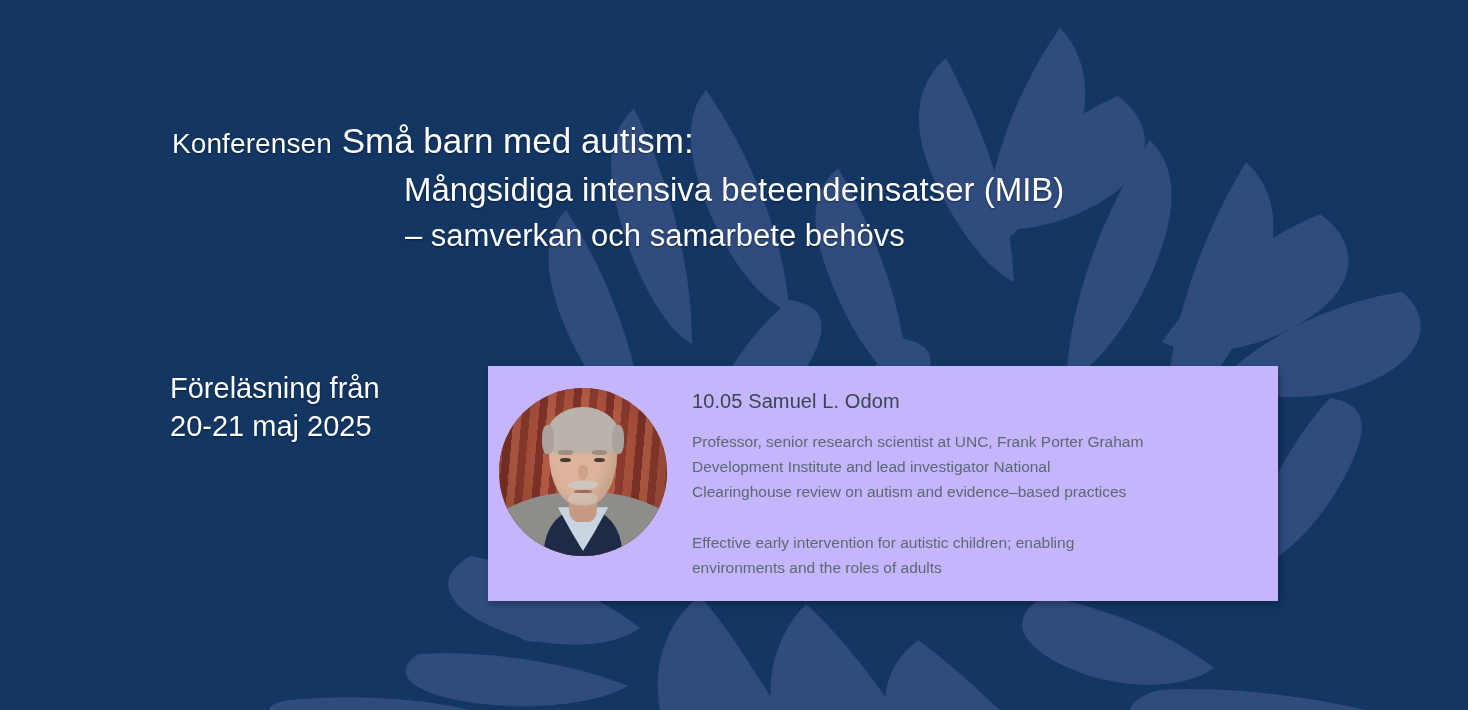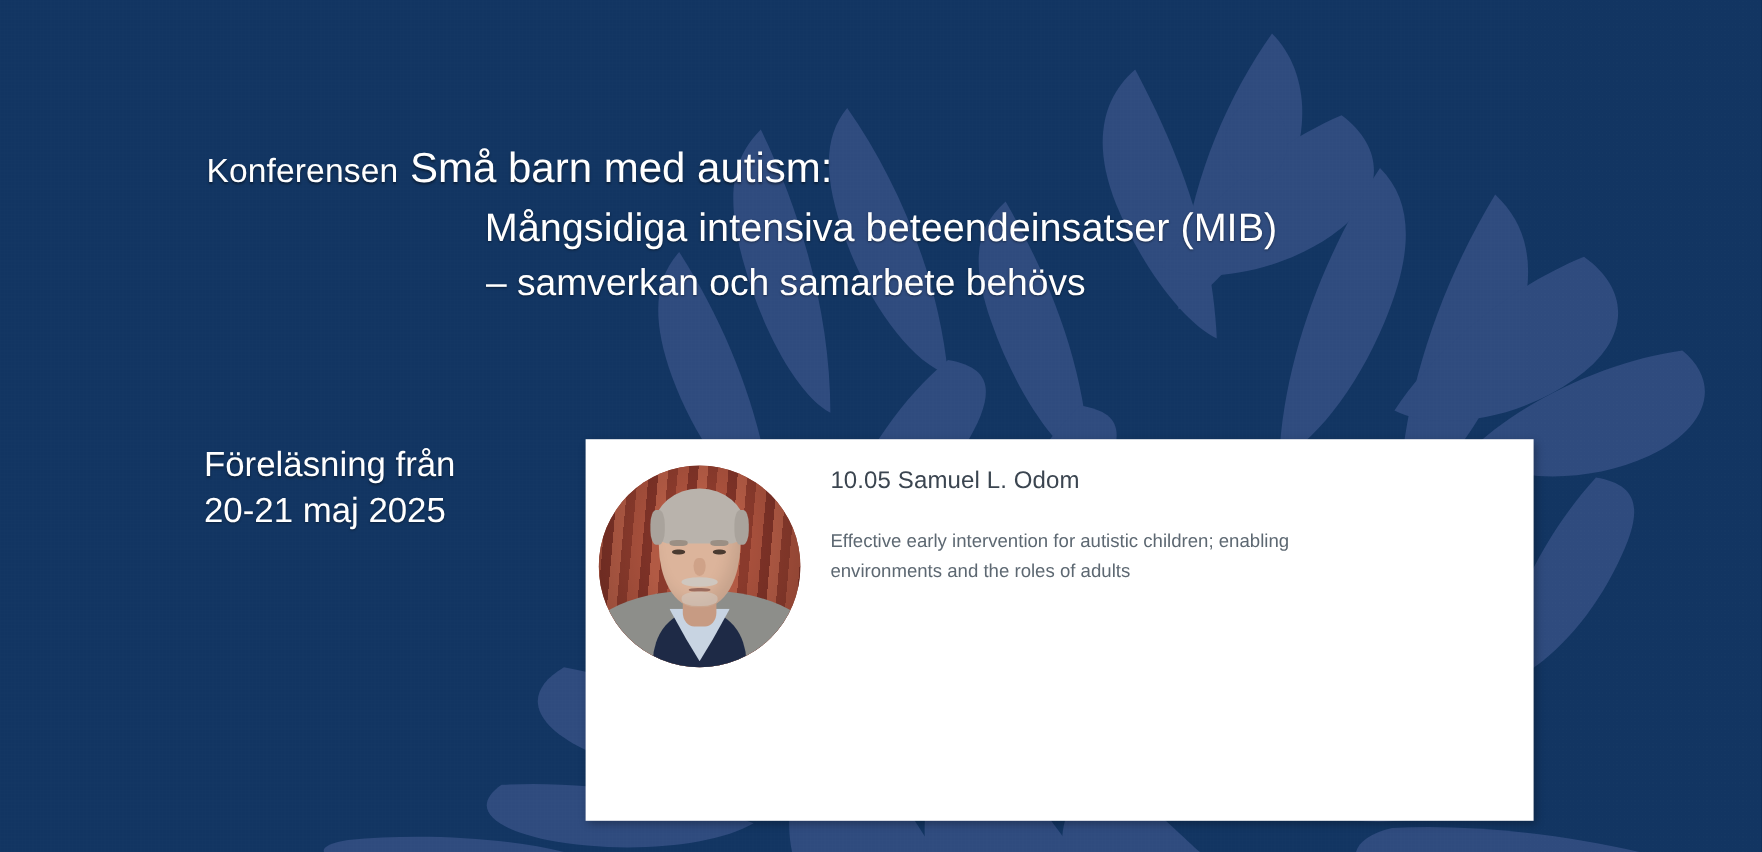--- a/index.html
+++ b/index.html
@@ -88,22 +88,22 @@
     text-shadow: 0 1px 2px rgba(0,0,0,.4);
   }
   #caption div { white-space: nowrap; }
 
   
   #card {
     position: absolute;
     left: 488px;
     top: 366px;
     width: 790px;
-    height: 318px;
-    background: #ffffff;
+    height: 235px;
+    background: #c4b5fd;
     box-shadow: 2px 3px 7px rgba(0,0,0,.30);
     z-index: 3;
     display: flex;
     align-items: flex-start;
   }
 
   #avatar-wrap {
     flex: 0 0 auto;
     margin: 22px 0 0 10px;
     width: 170px;
@@ -364,20 +364,25 @@
         <div class="nose" data-interactable="false"></div>
         <div class="moustache" data-interactable="false"></div>
         <div class="mouth" data-interactable="false"></div>
         <div class="chin" data-interactable="false"></div>
       </div>
     </div>
 
     <div id="card-text" data-interactable="false">
       <div id="speaker-name" data-interactable="false">10.05 Samuel L. Odom</div>
 
+      <div data-interactable="false">
+        <p class="card-p" data-interactable="false">Professor, senior research scientist at UNC, Frank Porter Graham</p>
+        <p class="card-p" data-interactable="false">Development Institute and lead investigator National</p>
+        <p class="card-p" data-interactable="false">Clearinghouse review on autism and evidence–based practices</p>
+      </div>
 
       <div id="rubrik-block" data-interactable="false">
         <p class="card-p" data-interactable="false">Effective early intervention for autistic children; enabling</p>
         <p class="card-p" data-interactable="false">environments and the roles of adults</p>
       </div>
     </div>
 
   </div>
 </div>
 

